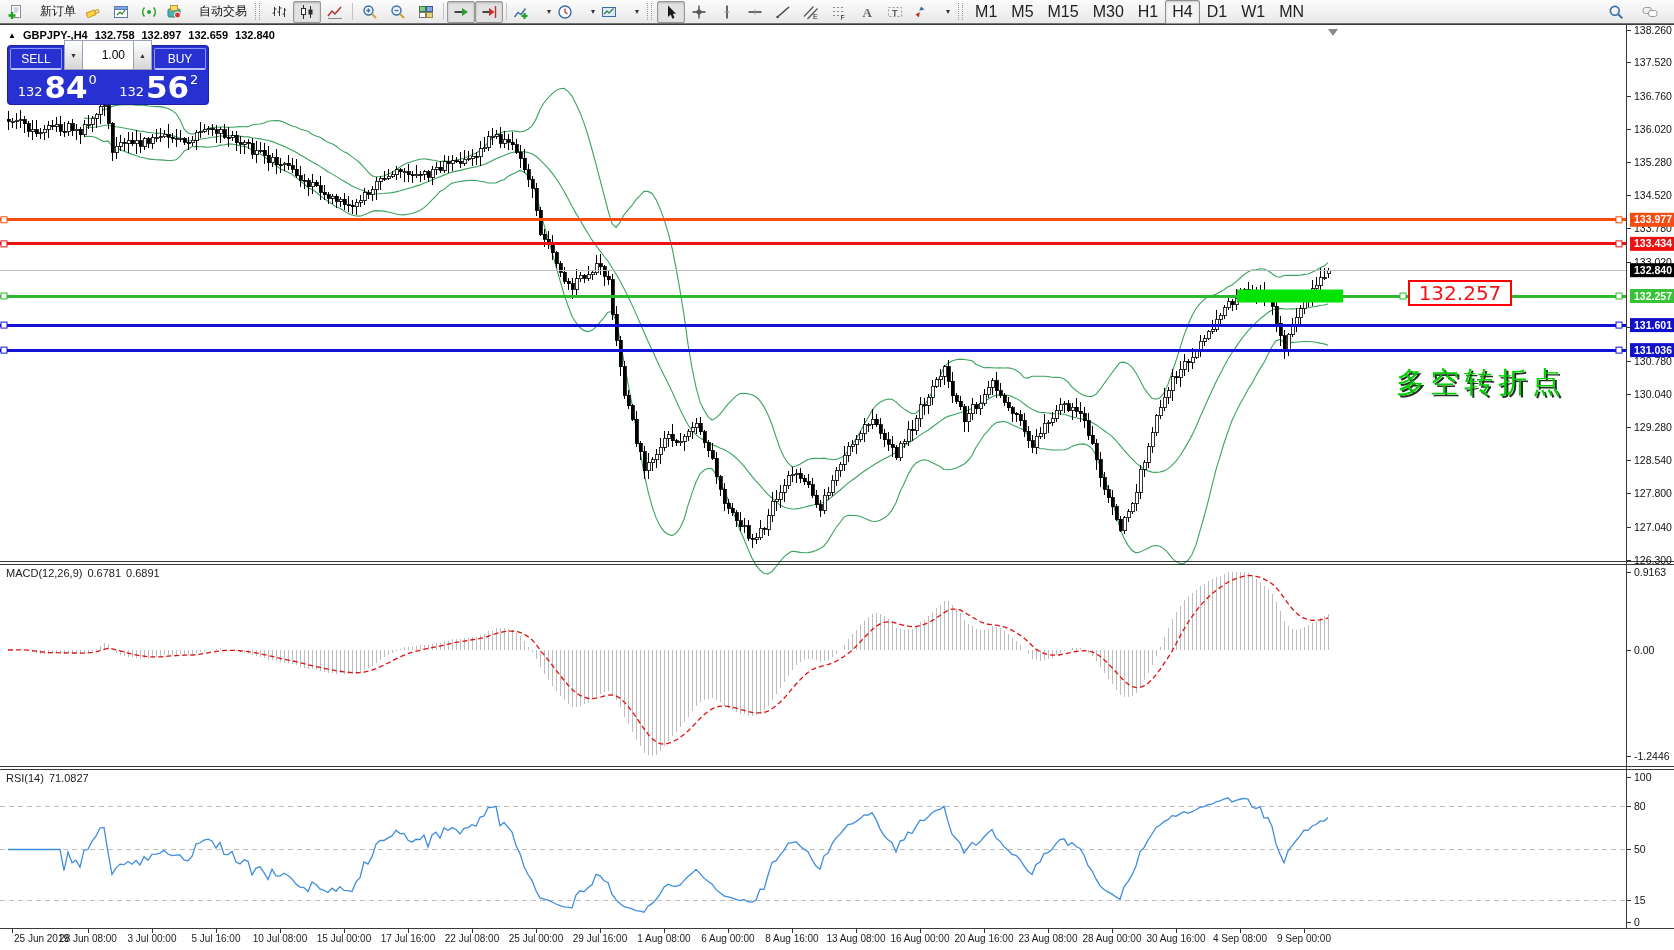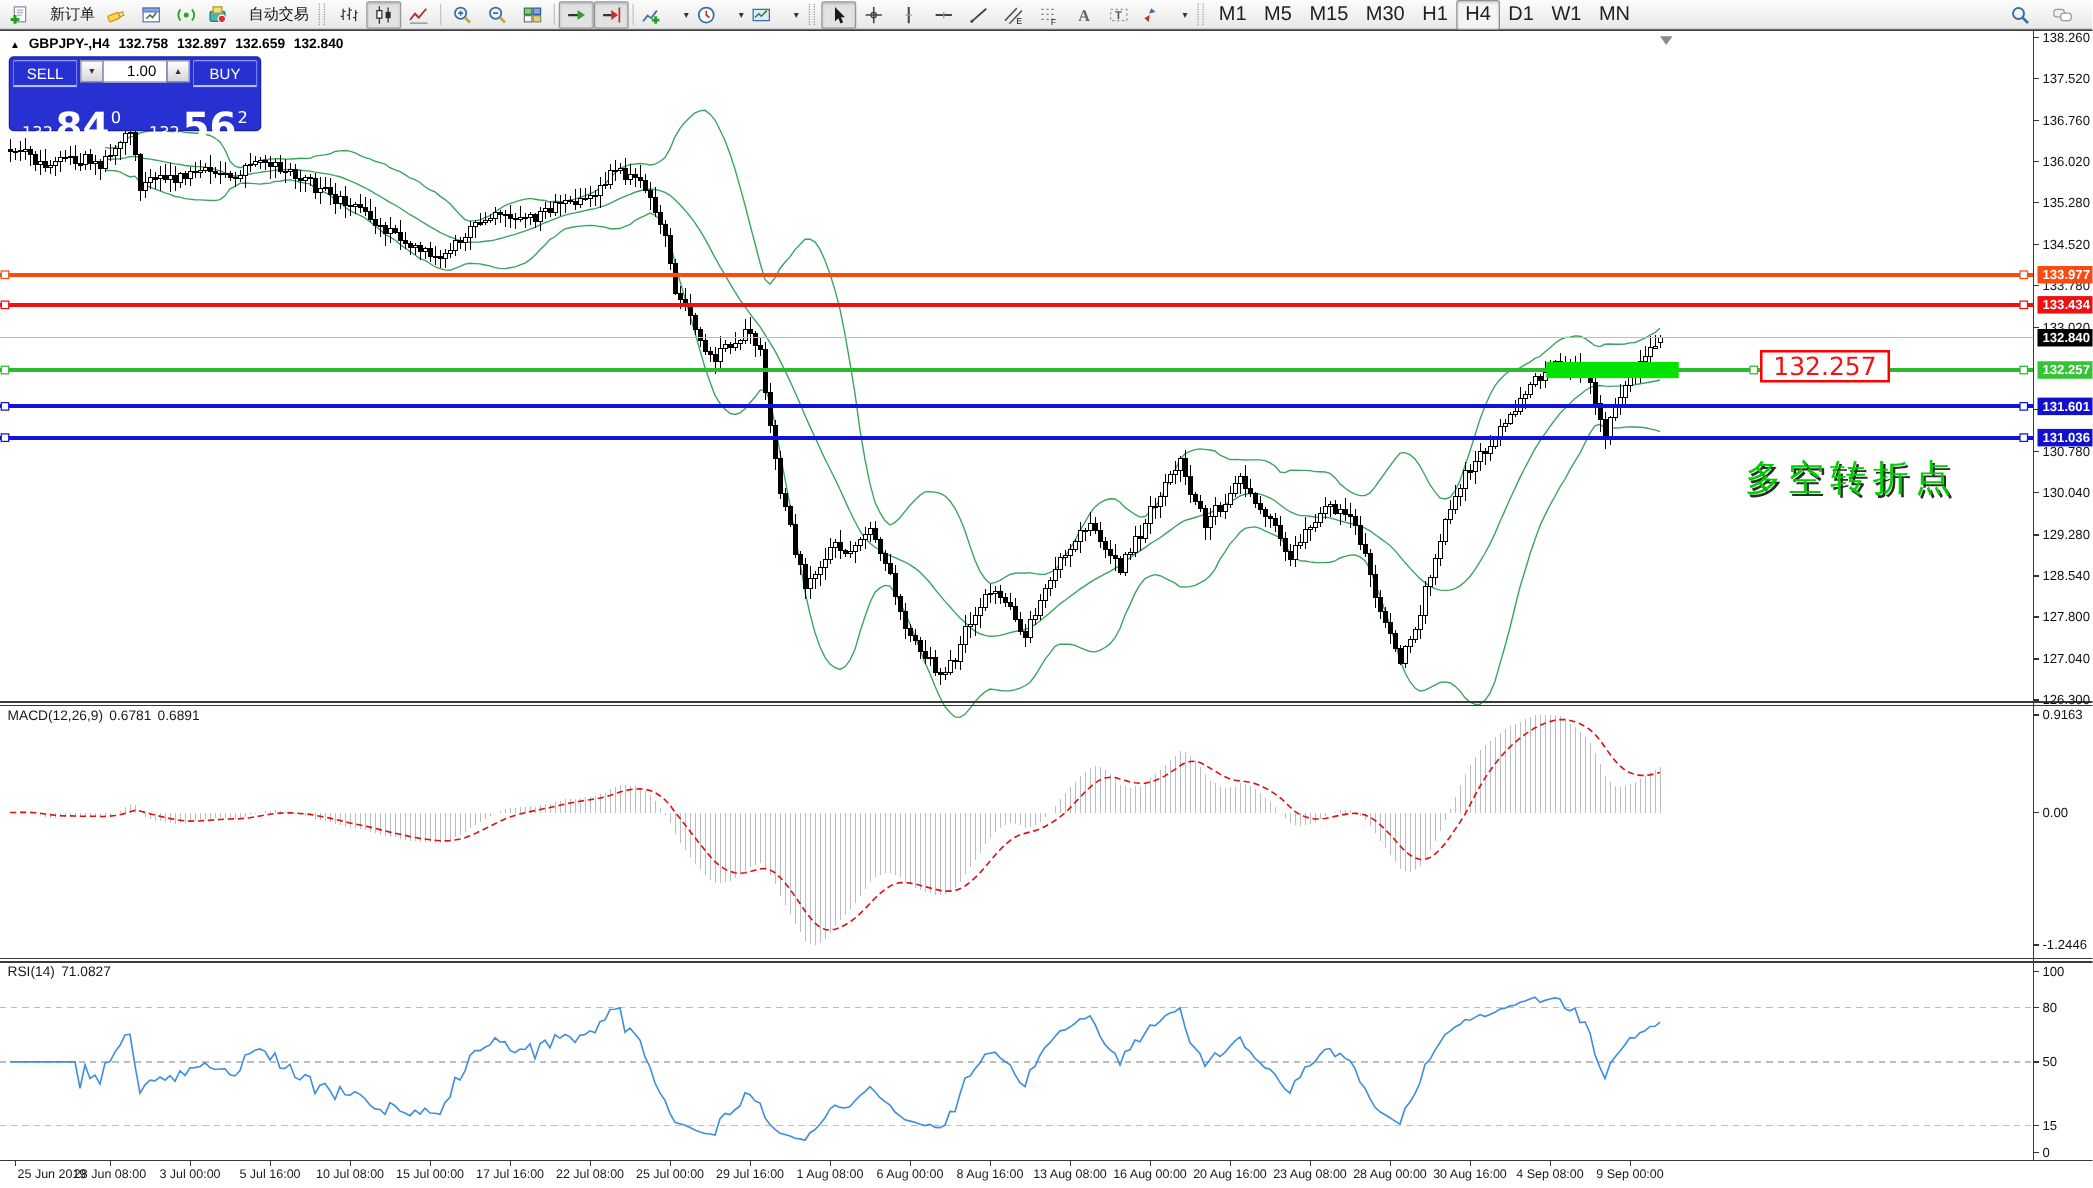--- a/index.html
+++ b/index.html
@@ -19,29 +19,29 @@
   .tf-btn.active{background:#f4f4f4;border:1px solid #8f8f8f;box-shadow:inset 0 1px 2px rgba(0,0,0,.18)}
   .tb-right{margin-left:auto;display:flex;align-items:center;gap:6px;padding-right:4px}
   
   #chart-svg{position:absolute;top:0;left:0;z-index:1}
   .sym-header{position:absolute;left:8px;top:29px;display:flex;align-items:center;gap:7px;
     font-size:11px;font-weight:bold;color:#000;z-index:10}
   .sym-header .tri{font-size:8px}
   
   .trade-panel{position:absolute;left:8px;top:46px;width:200px;height:58px;background:#2731d2;
     border-radius:3px;z-index:20;box-shadow:0 0 0 1px #1a22a0}
-  .tp-row1{display:flex;align-items:flex-start;height:24px;padding:2px 2px 0 2px;box-sizing:border-box;gap:2px}
+  .tp-row1{display:flex;align-items:flex-end;height:24px;padding:2px 2px 0 2px;box-sizing:border-box;gap:2px}
   .tp-btn{flex:0 0 50px;height:19px;border:1px solid #8d96ff;border-radius:2px;color:#fff;font-size:12px;
     display:flex;align-items:center;justify-content:center;border-bottom:2px solid #b9bfff}
-  .tp-step{flex:1;height:18px;display:flex}
+  .tp-step{flex:1;height:30px;display:flex}
   .tp-arrow{width:17px;background:linear-gradient(#ffffff,#d6d6d6);border:1px solid #9aa0b8;font-size:7px;
     color:#333;display:flex;align-items:center;justify-content:center}
   .tp-vol{flex:1;background:#fff;border-top:1px solid #9aa0b8;border-bottom:1px solid #9aa0b8;color:#000;
     font-size:12px;display:flex;align-items:center;justify-content:flex-end;padding-right:8px}
-  .tp-row2{display:flex;height:32px;margin-top:16px;gap:5px;padding:0 1px}
+  .tp-row2{display:flex;height:32px;margin-top:1px;gap:5px;padding:0 1px}
   .tp-price{flex:1;display:flex;align-items:flex-end;justify-content:center;color:#fff;
     font-family:"DejaVu Sans",sans-serif;padding-bottom:1px}
   .tp-base{font-size:13px;margin-bottom:3px;margin-right:2px}
   .tp-big{font-size:31px;line-height:29px;font-weight:700}
   .tp-sup{font-size:13px;margin-bottom:15px;margin-left:1px}
   
   .panel-label{position:absolute;font-size:11px;color:#1a1a1a;z-index:10;white-space:nowrap}
   .panel-label span{margin-right:5px}
   
   .callout{position:absolute;left:1408px;top:280px;width:100px;height:22px;background:#fff;border:2px solid #ff0000;

